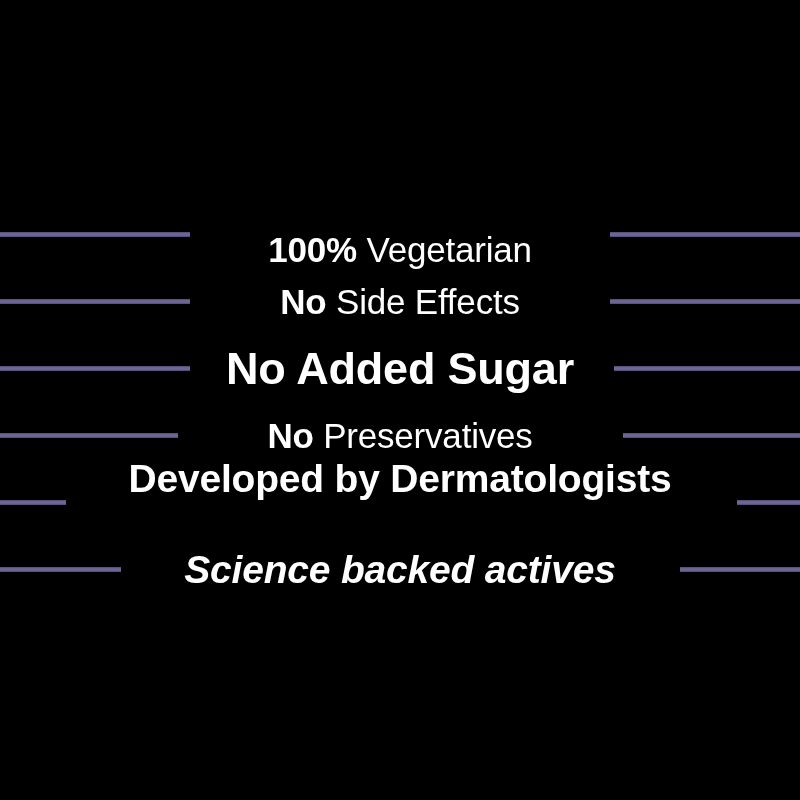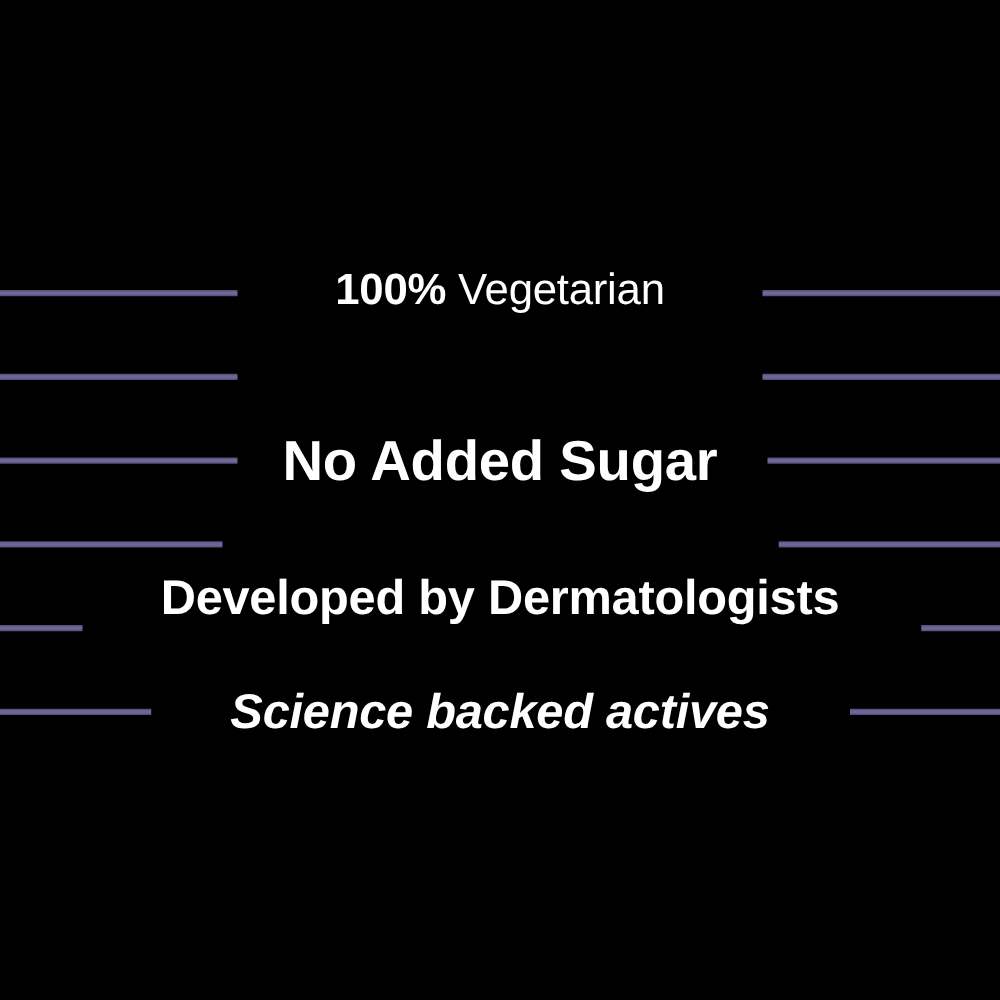--- a/index.html
+++ b/index.html
@@ -64,27 +64,29 @@
   .size-md   { font-size: 35px; }
   .size-lg   { font-size: 45px; }
   .size-mlg  { font-size: 39px; }
 </style>
 </head>
 <body>
 
 <div id="claims-canvas" style="width: 800px; height: 800px; background-color: rgb(0, 0, 0);">
     <div class="rule rule-left" style="width: 190px; top: 231.5px;"></div>
     <div class="rule rule-right" style="width: 190px; top: 231.5px;"></div>
-    <div class="claim-row size-md" style="top: 214px; text-align: center;"><span class="claim-text"><span class="claim-strong">100%</span><span class="claim-light"> Vegetarian</span></span></div>
+    <div class="claim-row size-md" style="top: 232px; text-align: center;"><span class="claim-text"><span class="claim-strong">100%</span><span class="claim-light"> Vegetarian</span></span></div>
     <div class="rule rule-left" style="width: 190px; top: 298.5px;"></div>
     <div class="rule rule-right" style="width: 190px; top: 298.5px;"></div>
+    <div class="claim-row size-md" style="top: 283.5px;"><span class="claim-text"><span class="claim-strong">No</span><span class="claim-light"> Side Effects</span></span></div>
     <div class="rule rule-left" style="width: 190px; top: 365.5px;"></div>
     <div class="rule rule-right" style="width: 186px; top: 365.5px;"></div>
     <div class="claim-row size-lg" style="top: 345.5px;"><span class="claim-text"><span class="claim-strong">No Added Sugar</span></span></div>
     <div class="rule rule-left" style="width: 178px; top: 432.5px;"></div>
     <div class="rule rule-right" style="width: 177px; top: 432.5px;"></div>
+    <div class="claim-row size-md" style="top: 417.5px;"><span class="claim-text"><span class="claim-strong">No</span><span class="claim-light"> Preservatives</span></span></div>
     <div class="rule rule-left" style="width: 66px; top: 499.5px;"></div>
     <div class="rule rule-right" style="width: 63px; top: 499.5px;"></div>
     <div class="claim-row size-mlg" style="top: 459px;"><span class="claim-text"><span class="claim-strong">Developed by Dermatologists</span></span></div>
     <div class="rule rule-left" style="width: 121px; top: 566.5px;"></div>
     <div class="rule rule-right" style="width: 120px; top: 566.5px;"></div>
     <div class="claim-row size-mlg" style="top: 549.5px; font-style: italic;"><span class="claim-text"><span class="claim-strong">Science backed actives</span></span></div>
   </div>
 
 </body></html>

